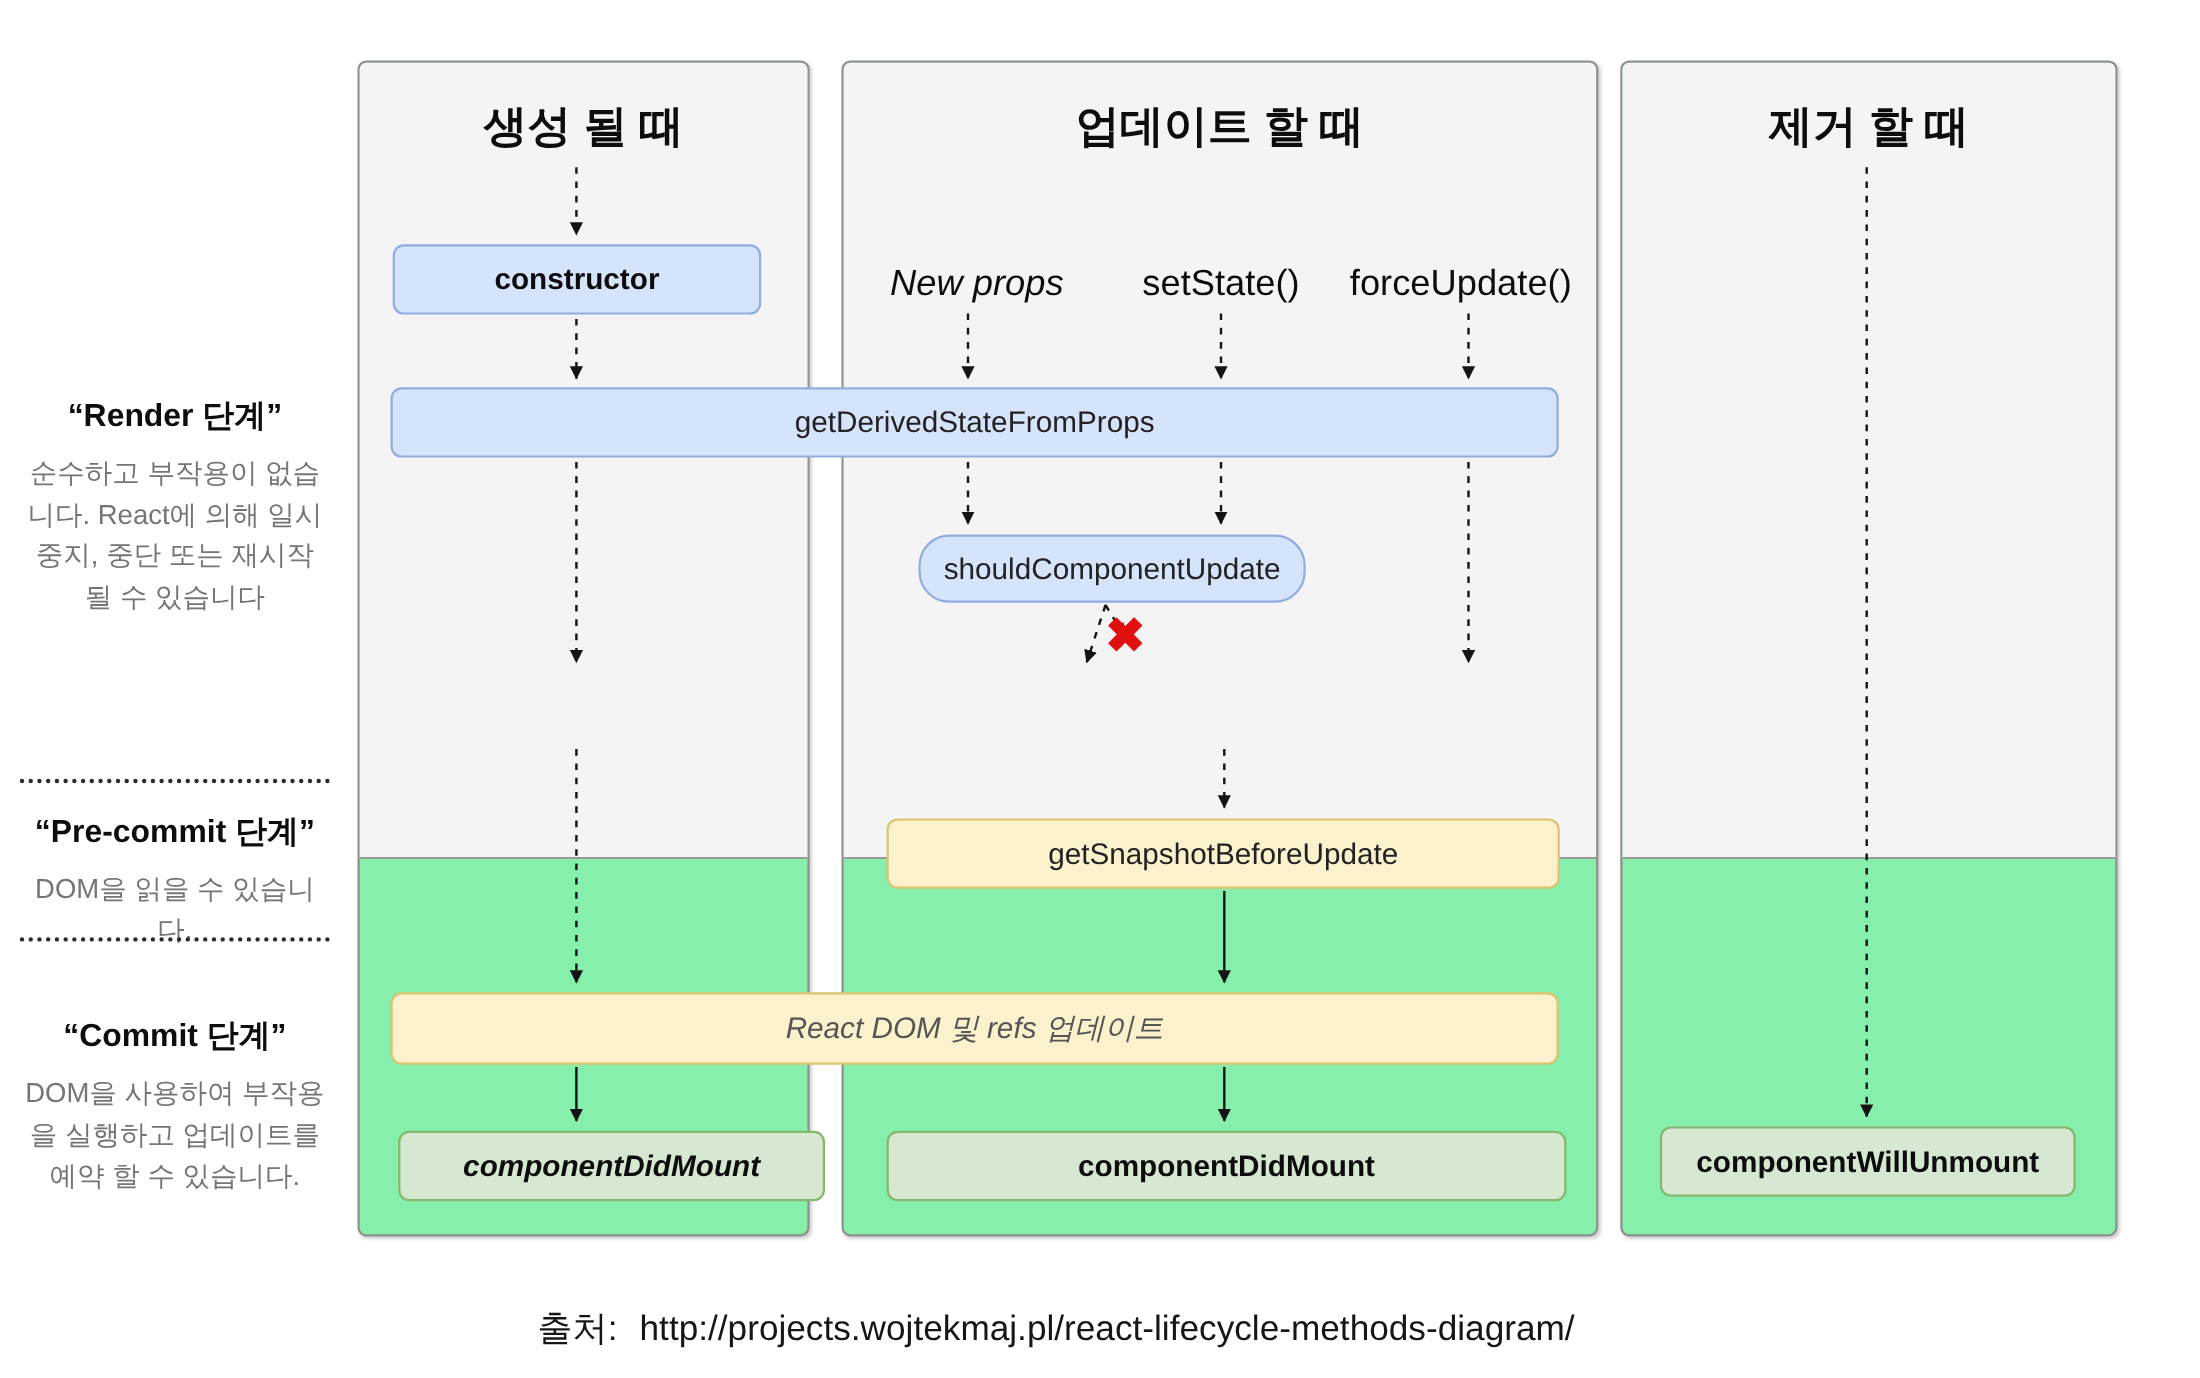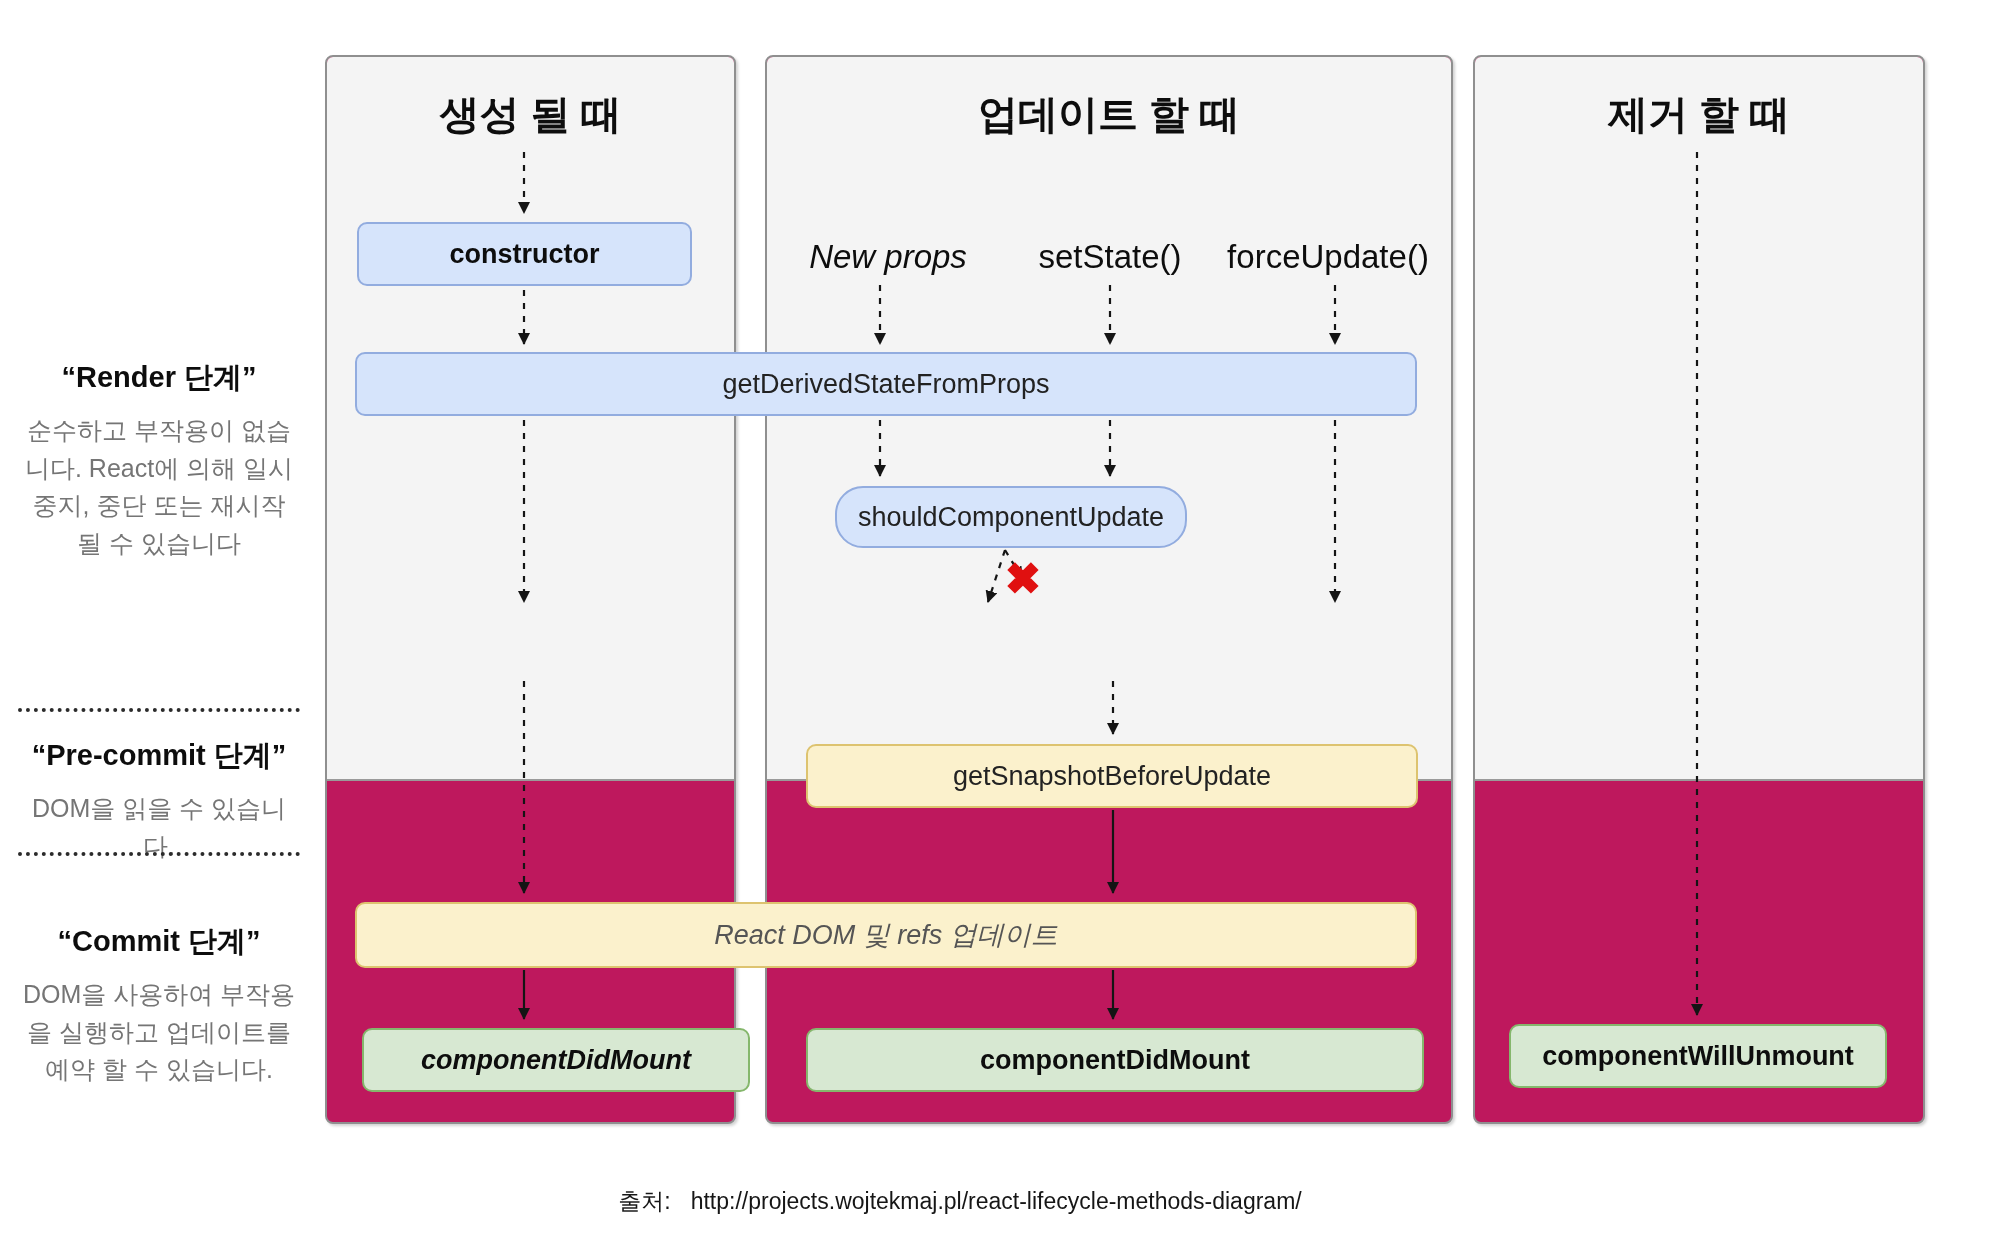--- a/index.html
+++ b/index.html
@@ -2,21 +2,21 @@
 <html><head>
 <meta charset="utf-8">
 <style>
   html,body { margin:0; padding:0; background:#ffffff; }
   .canvas {
     position:relative; width:2000px; height:1253px; background:#ffffff;
     font-family:"Liberation Sans", sans-serif; color:#111; overflow:hidden;
   }
   
   .panel {
-    position:absolute; top:55px; height:1065px; background:#be185d;
+    position:absolute; top:55px; height:1065px; background:#86efac;
     border:2px solid #8f8f8f; border-radius:8px;
     box-shadow:2px 2px 3px rgba(0,0,0,0.18);
   }
   .panel-gray {
     position:absolute; left:0; right:0; top:0; height:722px;
     background:#f4f4f4; border-bottom:2px solid #9a9a9a;
     border-radius:6px 6px 0 0;
   }
   .panel-header {
     position:absolute; left:0; right:0; top:30px; text-align:center;
@@ -51,21 +51,21 @@
   svg.edges line { stroke:#141414; stroke-width:2.2; }
   svg.edges line.dash { stroke-dasharray:6 7; }
   
   .cancel {
     position:absolute; z-index:4; left:998px; top:554px; width:50px; height:50px;
     font-size:44px; line-height:50px; font-weight:700; color:#e01010; text-align:center;
   }
   
   .source {
     position:absolute; left:0; top:1186px; width:1920px; text-align:center;
-    font-size:23px; color:#161616; z-index:2;
+    font-size:32px; color:#161616; z-index:2;
   }
   .source .label { margin-right:20px; }
 </style>
 </head>
 <body>
 
 <div class="canvas">
 
   <div class="side" style="top:358px;">
     <div class="side-title">“Render 단계”</div>

